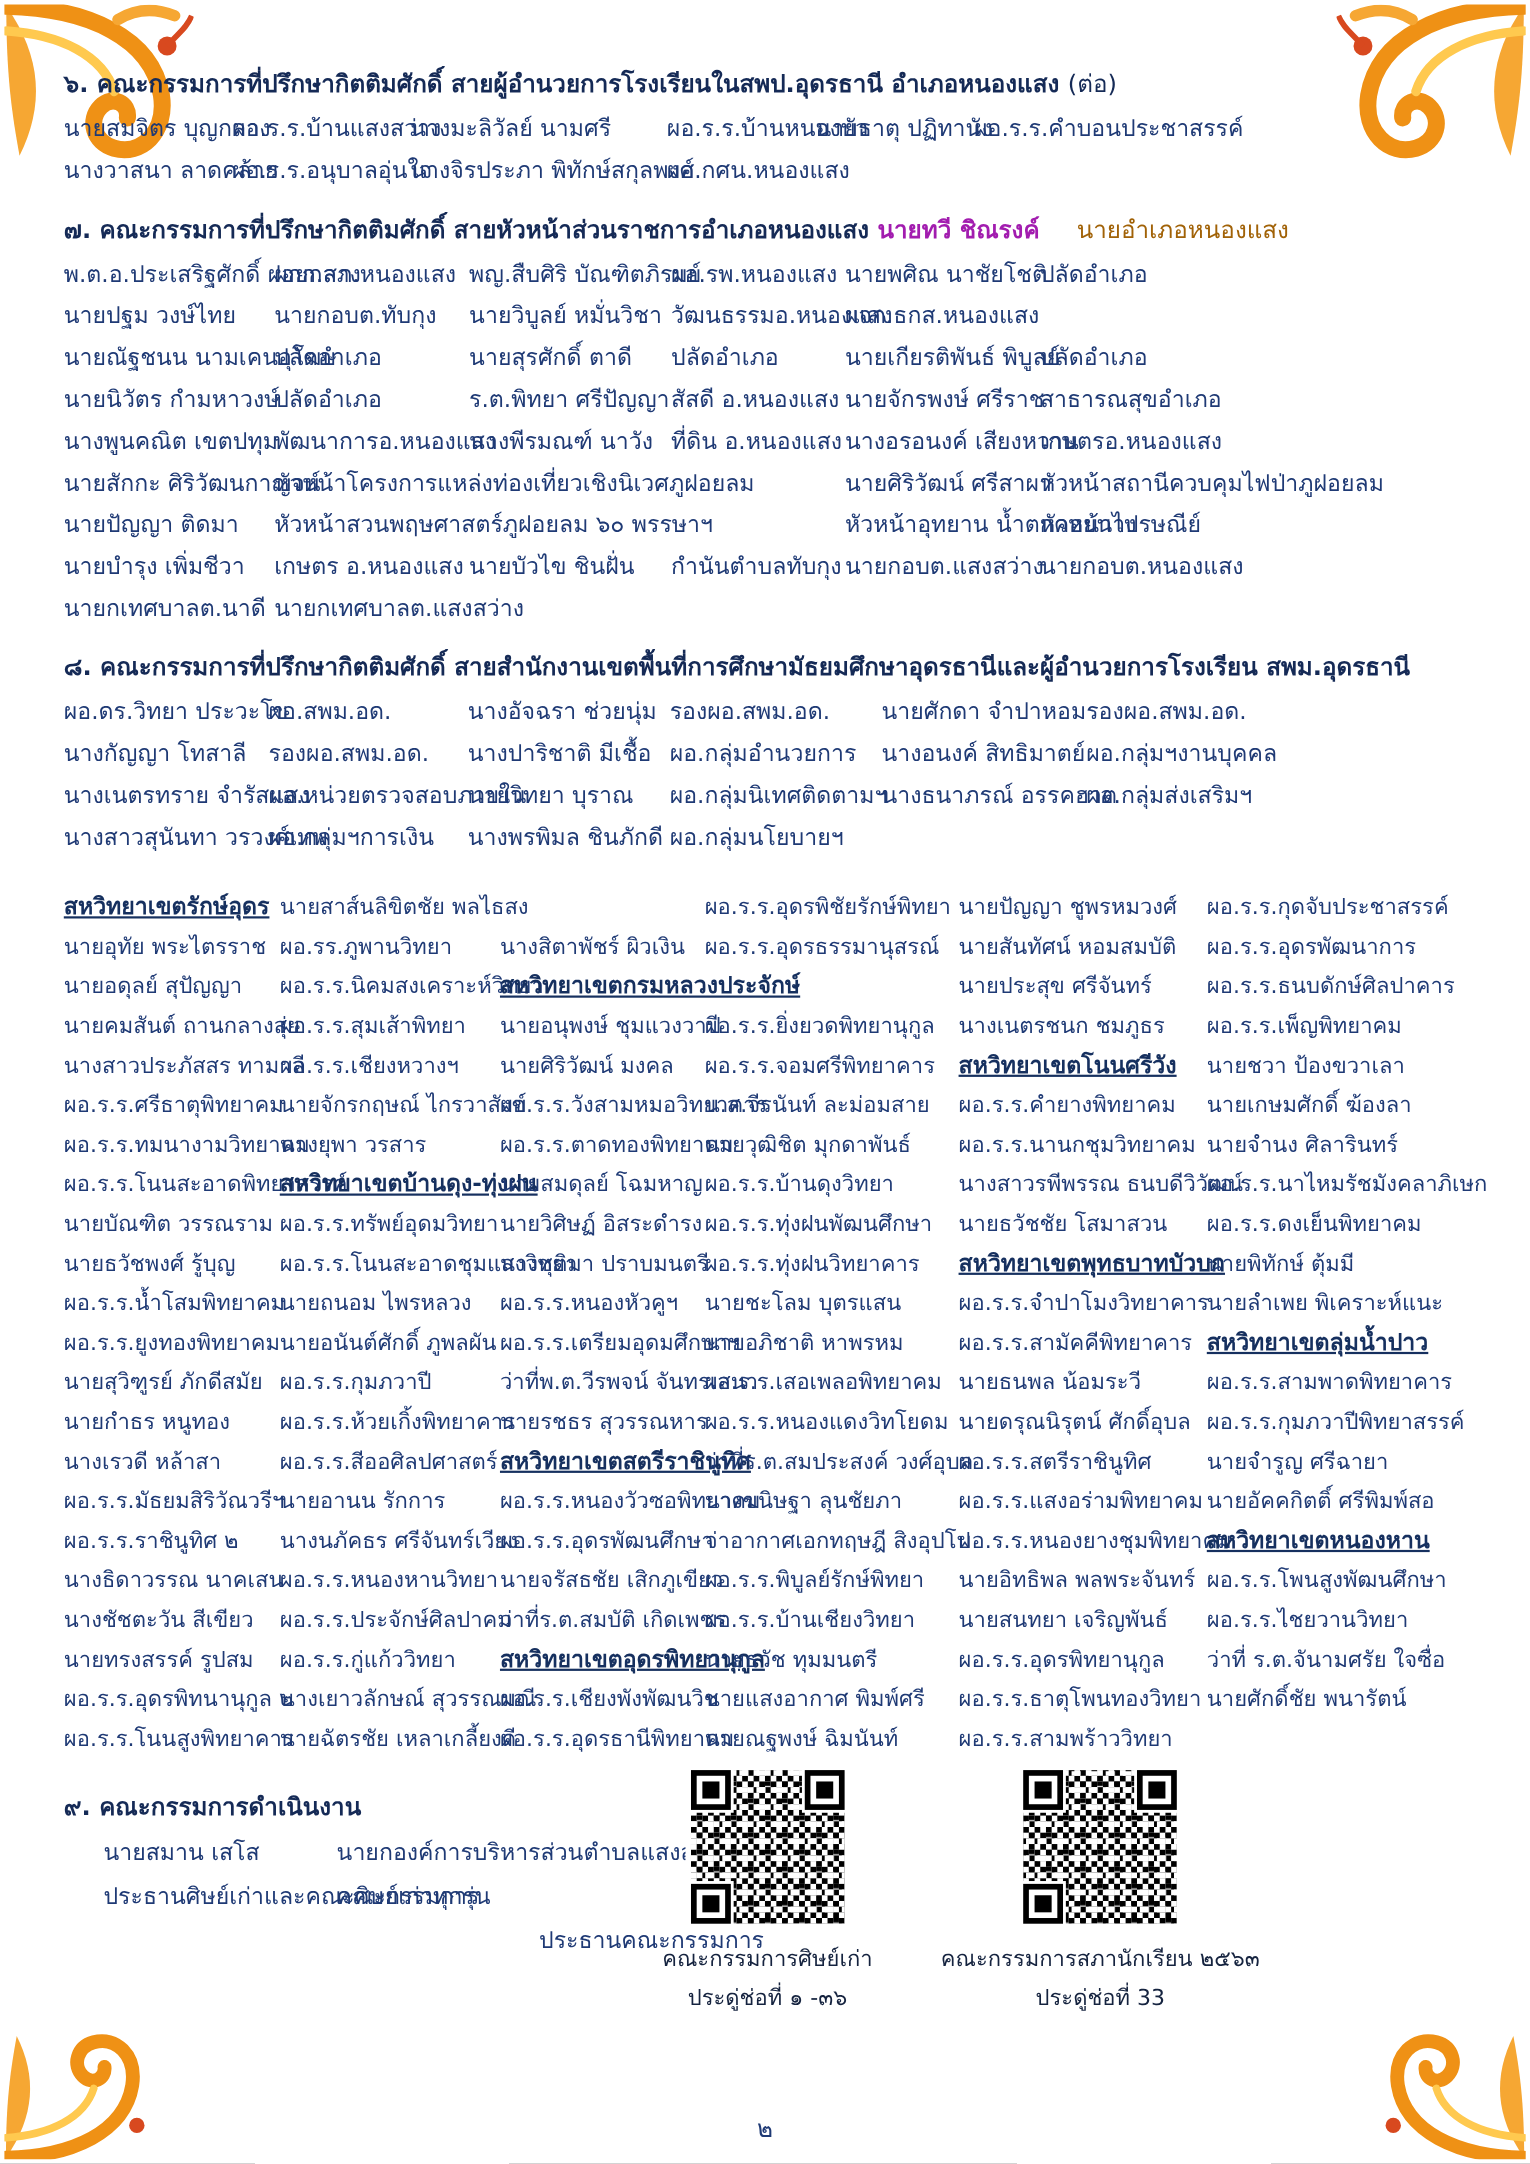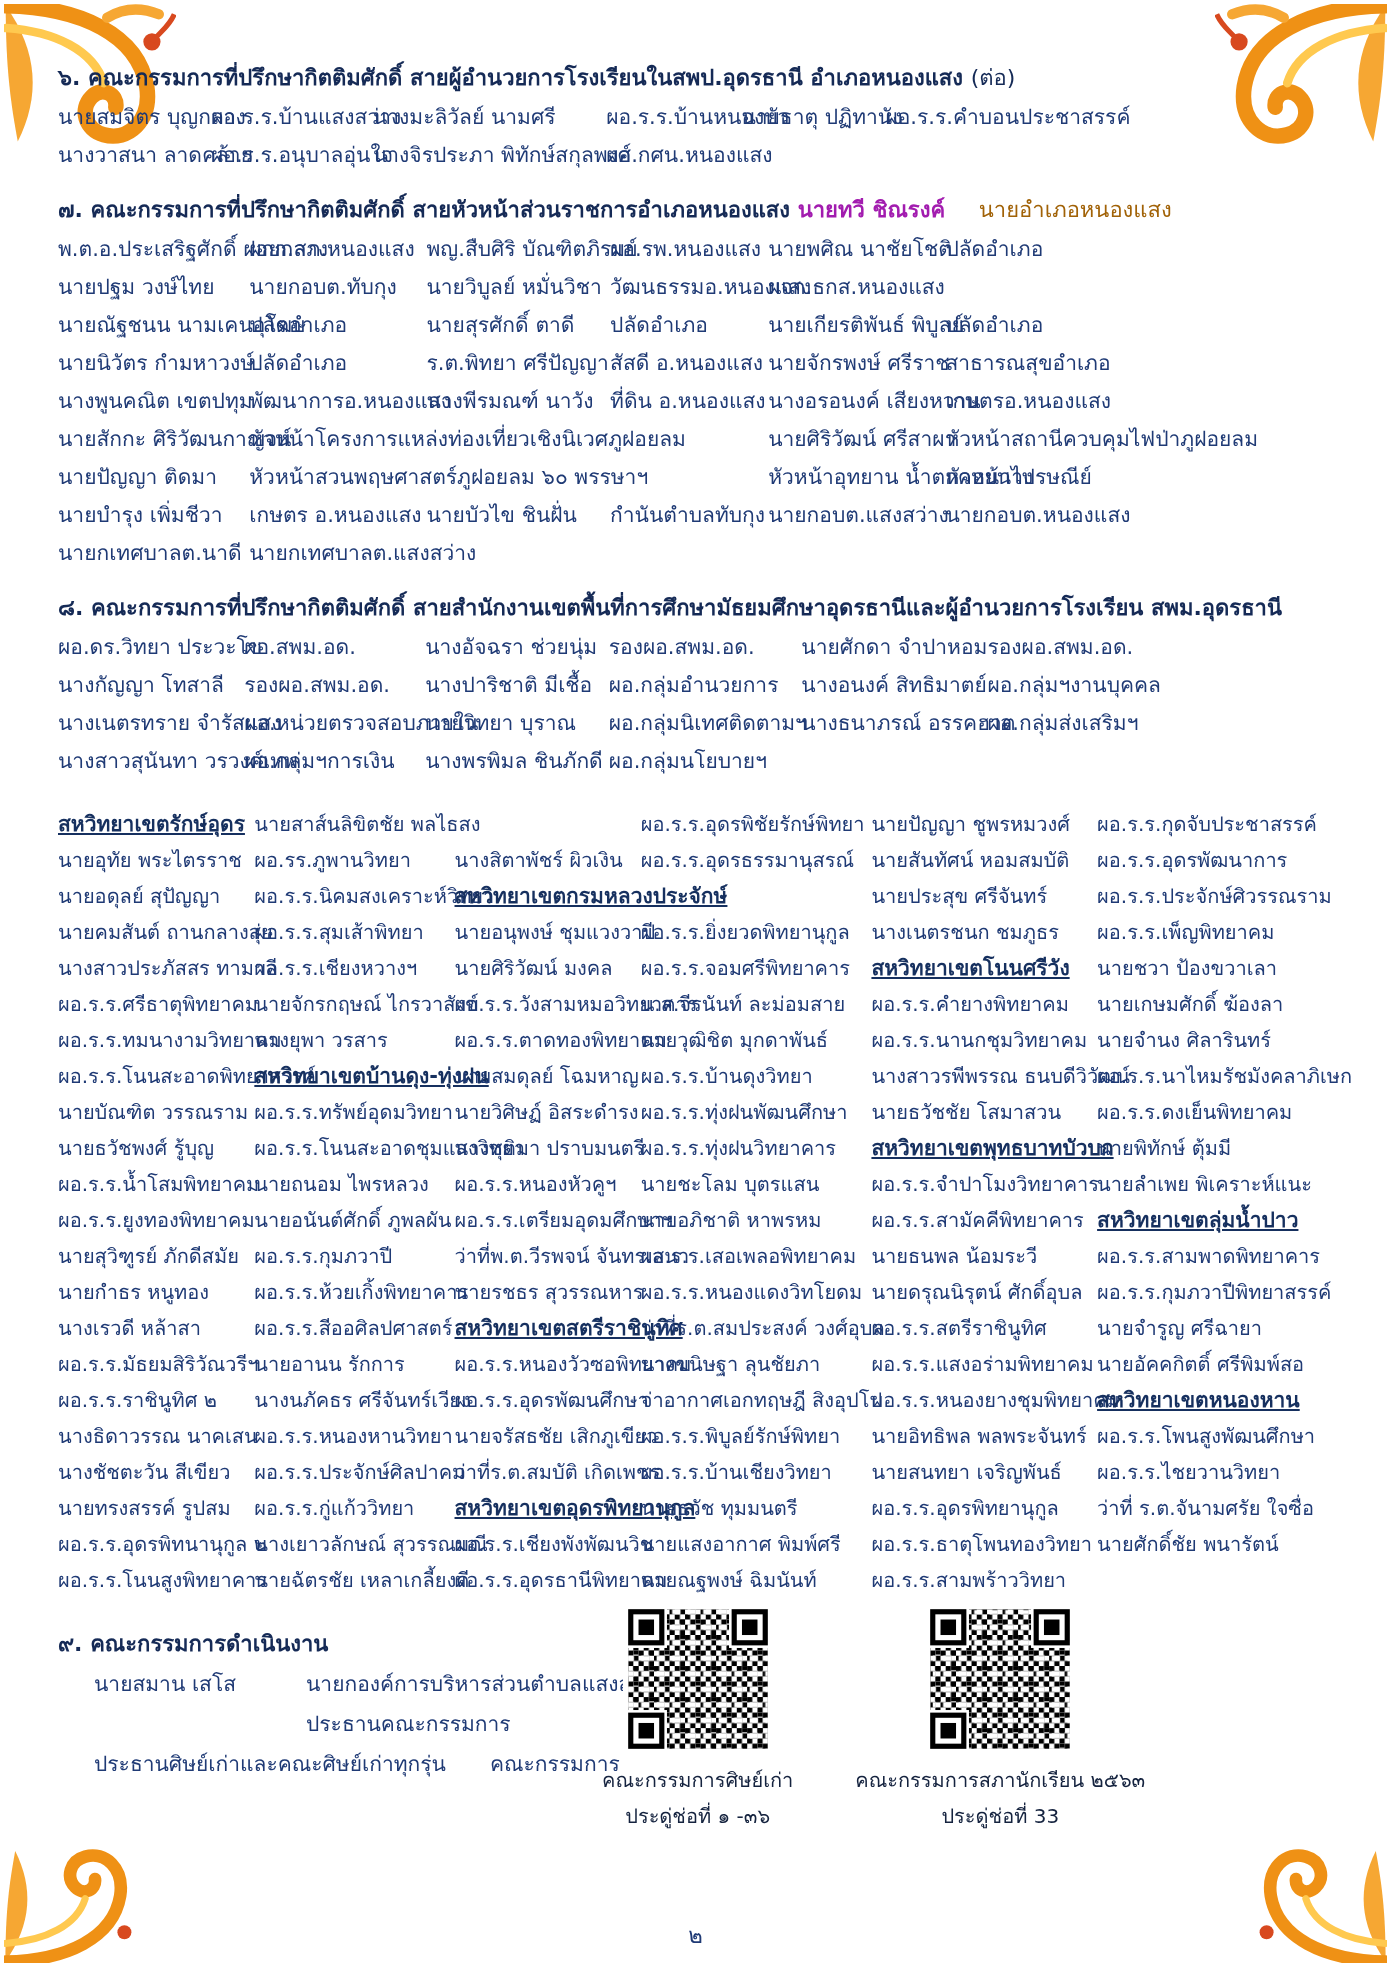--- a/index.html
+++ b/index.html
@@ -237,21 +237,21 @@
           <div class="tcell">นางสิตาพัชร์  ผิวเงิน</div>
           <div class="tcell">ผอ.ร.ร.อุดรธรรมานุสรณ์</div>
           <div class="tcell">นายสันทัศน์ หอมสมบัติ</div>
           <div class="tcell">ผอ.ร.ร.อุดรพัฒนาการ</div>
         </div>
         <div class="trow">
           <div class="tcell">นายอดุลย์ สุปัญญา</div>
           <div class="tcell">ผอ.ร.ร.นิคมสงเคราะห์วิทยา</div>
           <div class="tcell hcell" style="grid-column: span 2;">สหวิทยาเขตกรมหลวงประจักษ์</div>
           <div class="tcell">นายประสุข ศรีจันทร์</div>
-          <div class="tcell">ผอ.ร.ร.ประจักษ์ศิวรรณราม</div>
+          <div class="tcell">ผอ.ร.ร.ธนบดักษ์ศิลปาคาร</div>
         </div>
         <div class="trow">
           <div class="tcell">นายคมสันต์ ถานกลางสุ่ย</div>
           <div class="tcell">ผอ.ร.ร.สุมเส้าพิทยา</div>
           <div class="tcell">นายอนุพงษ์ ชุมแวงวาปี</div>
           <div class="tcell">ผอ.ร.ร.ยิ่งยวดพิทยานุกูล</div>
           <div class="tcell">นางเนตรชนก ชมภูธร</div>
           <div class="tcell">ผอ.ร.ร.เพ็ญพิทยาคม</div>
         </div>
         <div class="trow">
@@ -403,26 +403,26 @@
       <div class="sec">
         <div class="sec-title">
           <span>๙. คณะกรรมการดำเนินงาน</span>
         </div>
         <div class="rows rows9">
             <div class="trow">
               <div class="tcell">นายสมาน  เสโส</div>
               <div class="tcell">นายกองค์การบริหารส่วนตำบลแสงสว่าง</div>
             </div>
             <div class="trow">
+              <div class="tcell">ประธานศิษย์เก่าและคณะศิษย์เก่าทุกรุ่น</div>
+              <div class="tcell">คณะกรรมการ</div>
+            </div>
+            <div class="trow">
               <div class="tcell"></div>
               <div class="tcell">ประธานคณะกรรมการ</div>
-            </div>
-            <div class="trow">
-              <div class="tcell">ประธานศิษย์เก่าและคณะศิษย์เก่าทุกรุ่น</div>
-              <div class="tcell">คณะกรรมการ</div>
             </div>
           </div>
       </div>
 
       <div class="qr-area">
         <div class="qr-unit">
           <svg class="qr-svg" viewBox="0 0 29 29">
             <defs>
               <pattern id="qm1" width="2" height="2" patternUnits="userSpaceOnUse">
                 <rect width="1" height="1" fill="#000"></rect>

